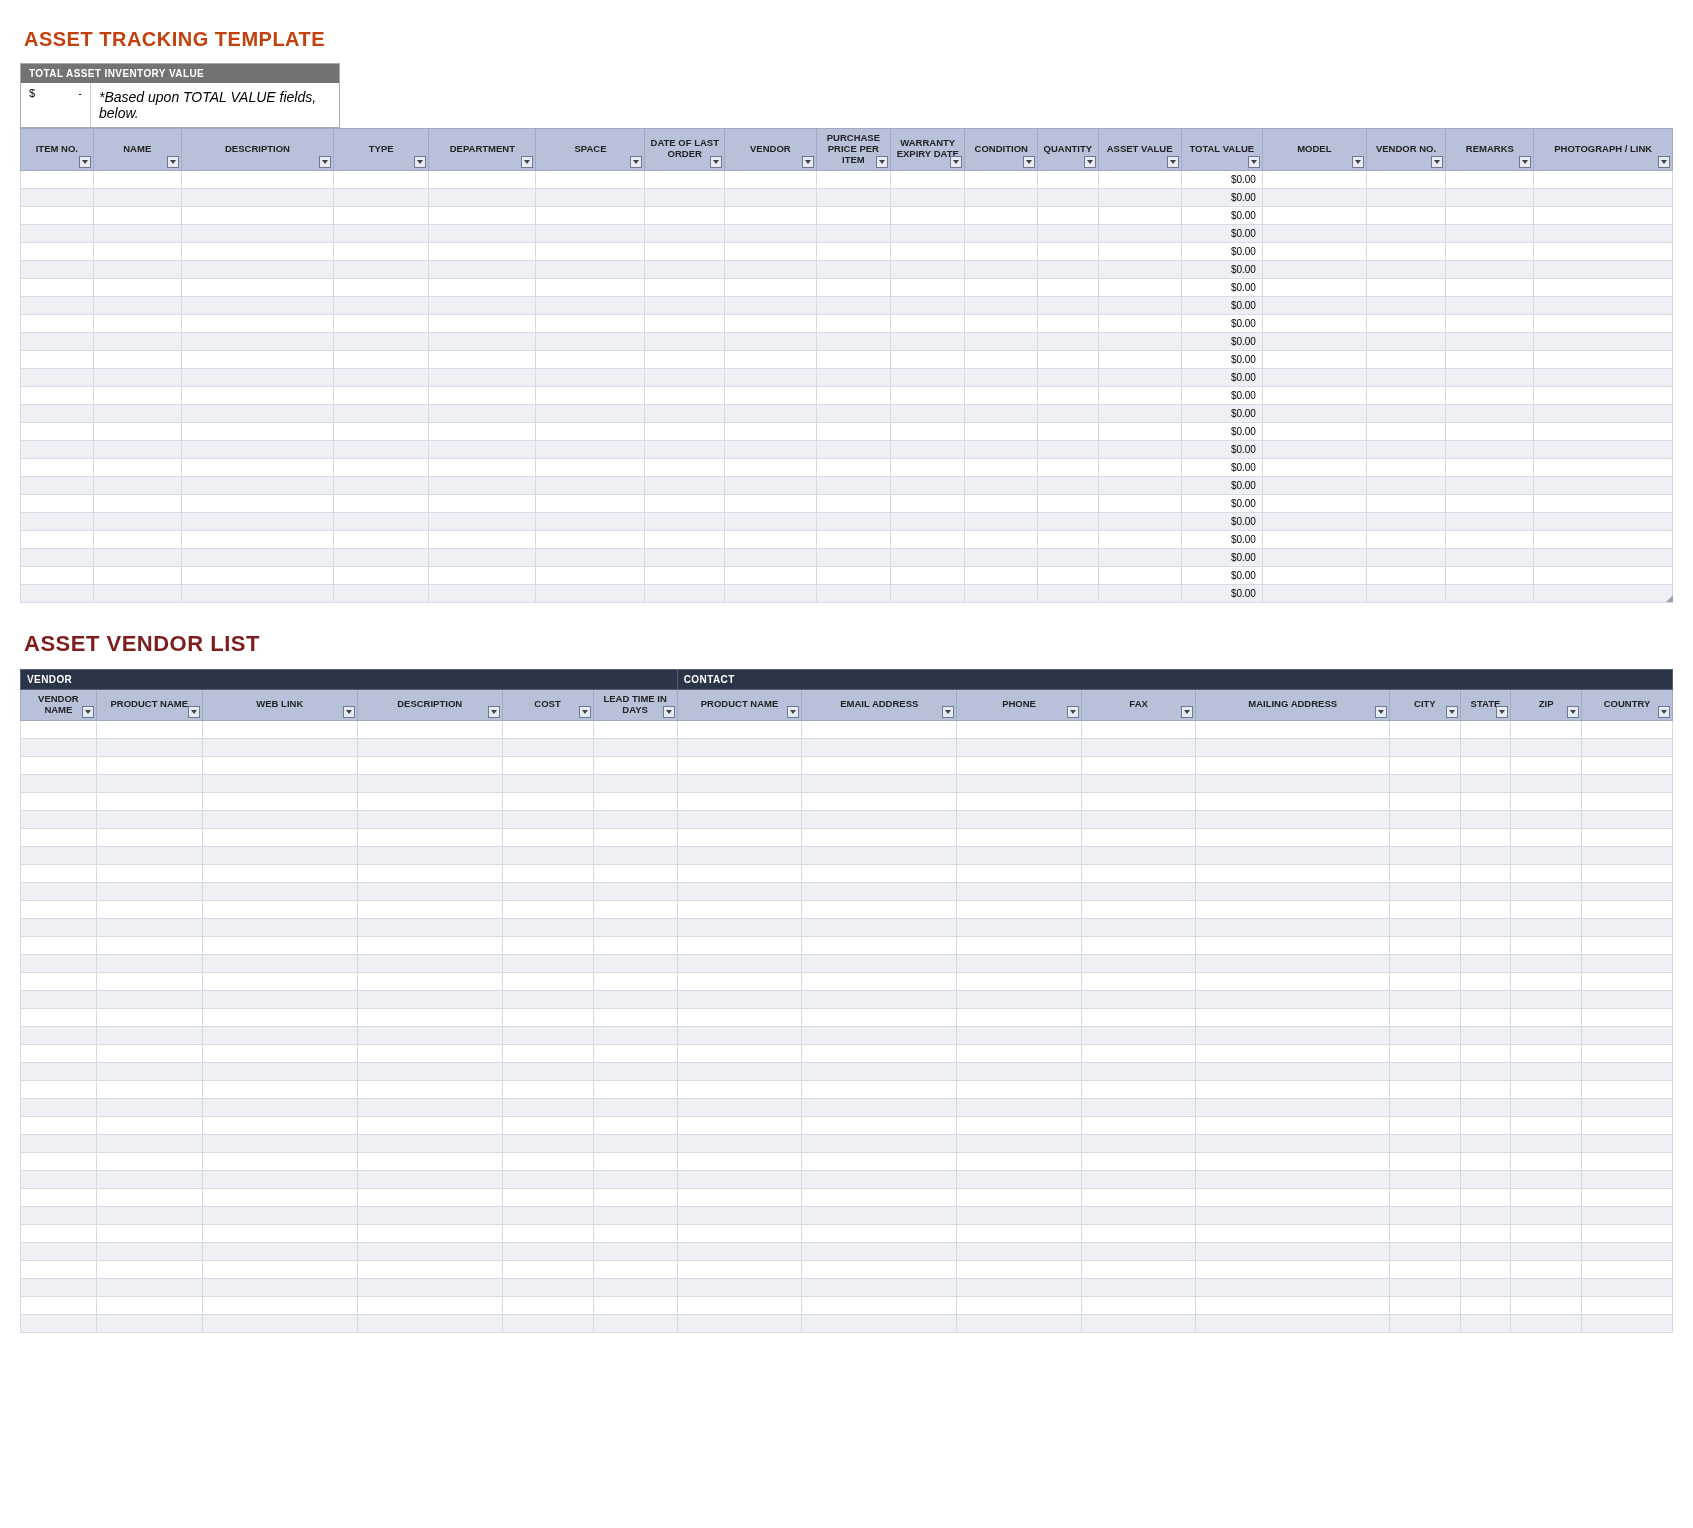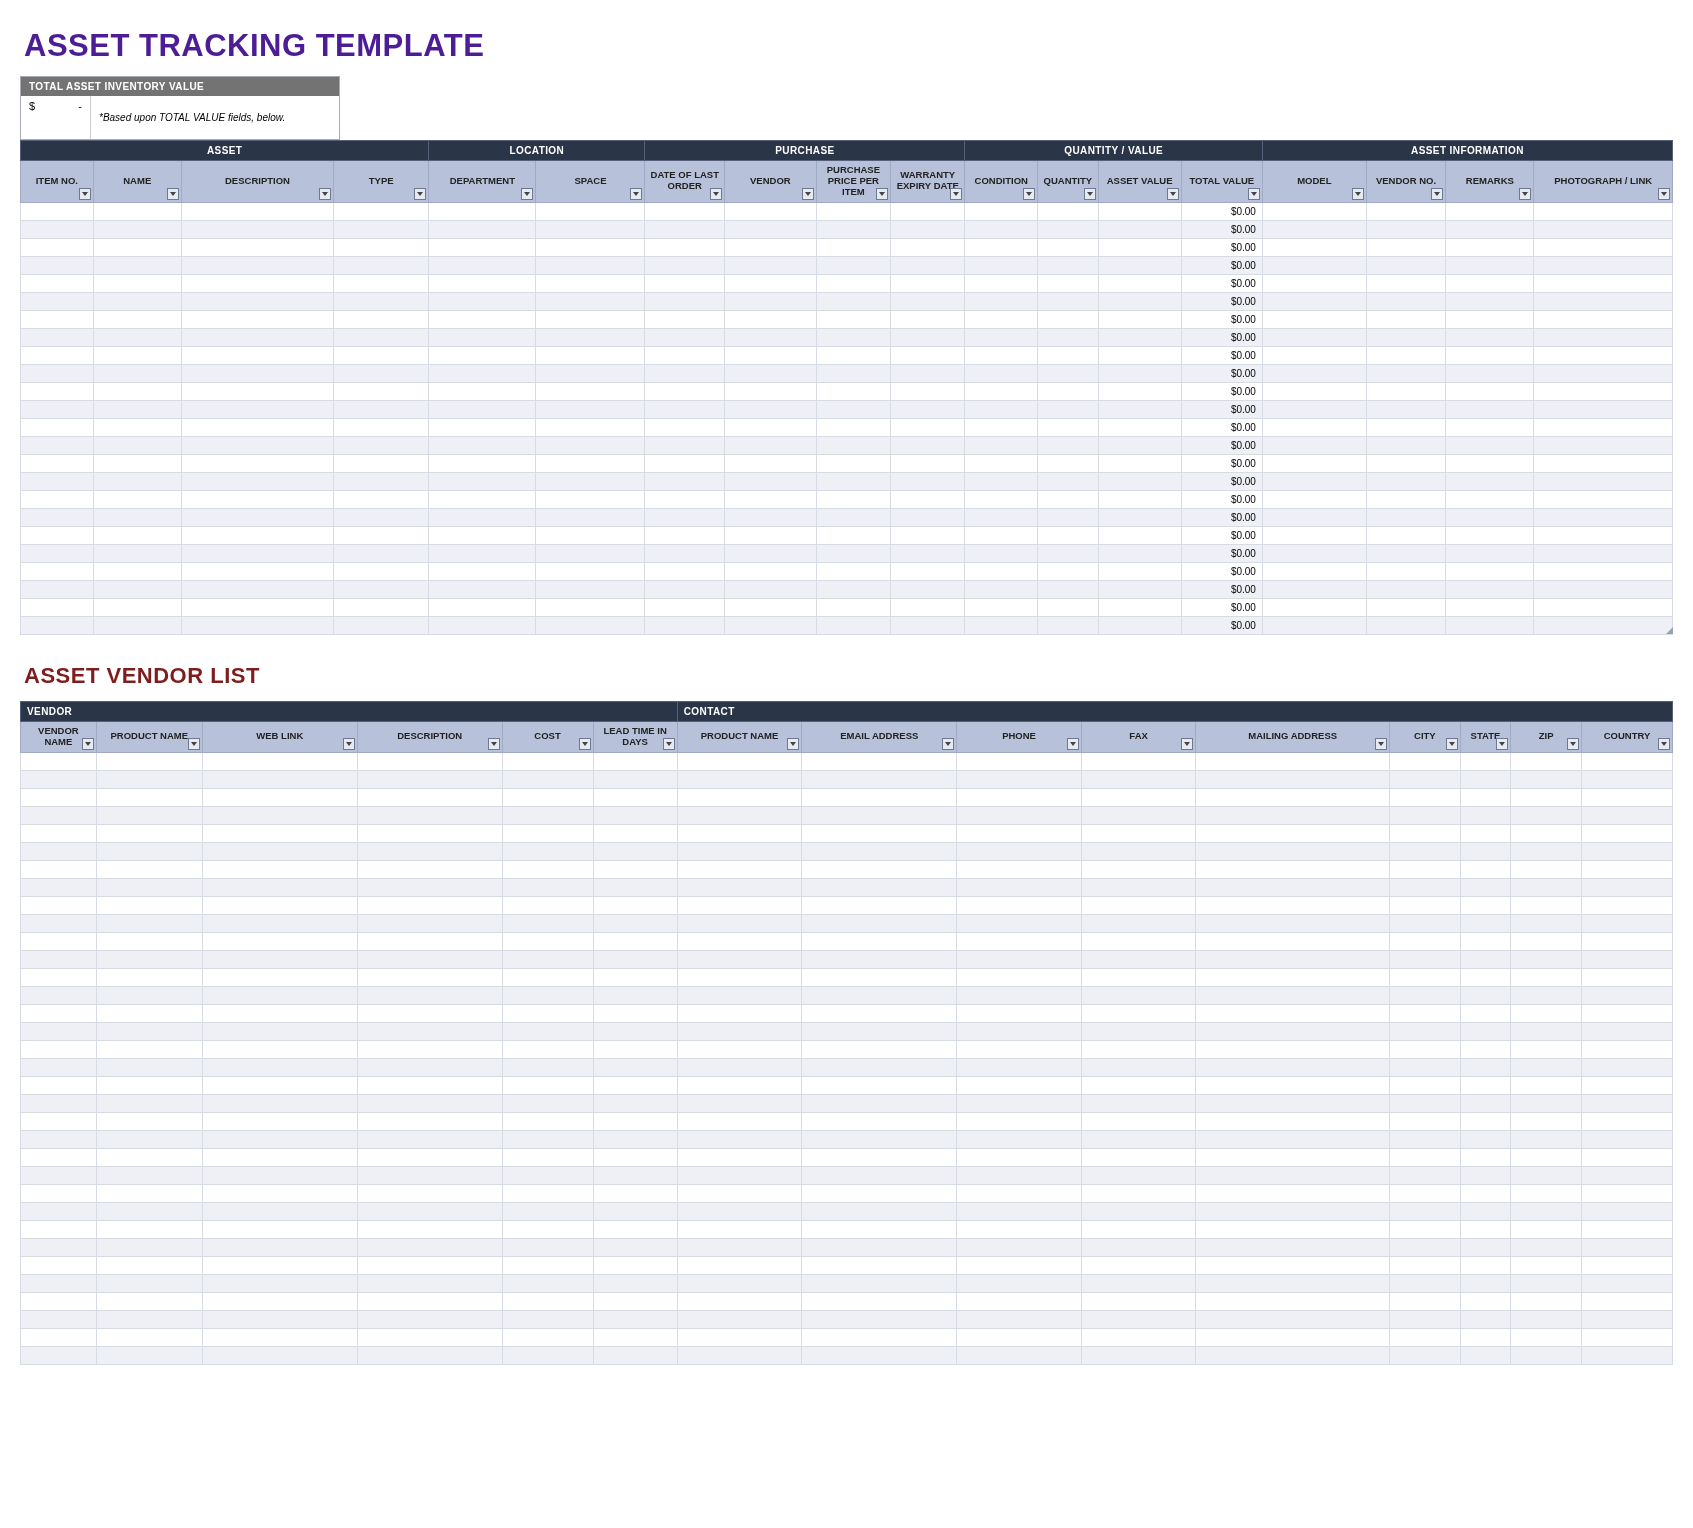--- a/index.html
+++ b/index.html
@@ -4,38 +4,38 @@
 <style>
   * { box-sizing: border-box; }
   body {
     font-family: Arial, Helvetica, sans-serif;
     background: #fff;
     margin: 0;
     padding: 20px;
     font-size: 11px;
   }
   .page-title {
-    color: #4c1d95;
-    font-size: 31px;
+    color: #c2410c;
+    font-size: 20px;
     font-weight: bold;
     letter-spacing: 0.5px;
     margin: 8px 0 12px 4px;
   }
   .sub-title {
     color: #7f1d1d;
     font-size: 22px;
     font-weight: bold;
     letter-spacing: 0.5px;
     margin: 28px 0 12px 4px;
   }
   .total-box-wrap{display:flex;flex-direction:column;border:1px solid #a7abb4;width:320px;}
   .total-box-wrap .hdr{background:#737373;color:#fff;font-size:10px;font-weight:bold;padding:4px 8px;letter-spacing:.4px;}
   .total-box-wrap .bdy{display:flex;}
   .total-box-wrap .c1{border-right:1px solid #c9cdd6;padding:4px 8px;width:70px;display:flex;justify-content:space-between;}
-  .total-box-wrap .c2{padding:16px 8px;font-style:italic;font-size:10px;flex:1;}
+  .total-box-wrap .c2{padding:6px 8px;font-style:italic;font-size:14px;flex:1;}
 
   table {
     border-collapse: collapse;
     width: 100%;
     table-layout: fixed;
   }
   .grp-row th {
     background:#2a3547;
     color:#fff;
     font-size:10px;
@@ -157,27 +157,20 @@
     <col class="c-cond">
       <col class="c-qty">
       <col class="c-aval">
       <col class="c-tval">
     <col class="c-model">
       <col class="c-vno">
       <col class="c-rem">
       <col class="c-photo">
   </colgroup>
   <thead>
-    <tr class="grp-row" id="asset-grp-row">
-        <th colspan="4" style="text-align: center;">ASSET</th>
-        <th colspan="2" style="text-align: center;">LOCATION</th>
-        <th colspan="4" style="text-align: center;">PURCHASE</th>
-        <th colspan="4" style="text-align: center;">QUANTITY / VALUE</th>
-        <th colspan="4" style="text-align: center;">ASSET INFORMATION</th>
-      </tr>
     <tr class="col-row" id="asset-col-row">
         <th><span>ITEM NO.</span><span class="filter-icon"></span></th>
         <th><span>NAME</span><span class="filter-icon"></span></th>
         <th><span>DESCRIPTION</span><span class="filter-icon"></span></th>
         <th><span>TYPE</span><span class="filter-icon"></span></th>
         <th><span>DEPARTMENT</span><span class="filter-icon"></span></th>
         <th><span>SPACE</span><span class="filter-icon"></span></th>
         <th><span>DATE OF LAST ORDER</span><span class="filter-icon"></span></th>
         <th><span>VENDOR</span><span class="filter-icon"></span></th>
         <th><span>PURCHASE PRICE PER ITEM</span><span class="filter-icon"></span></th>

